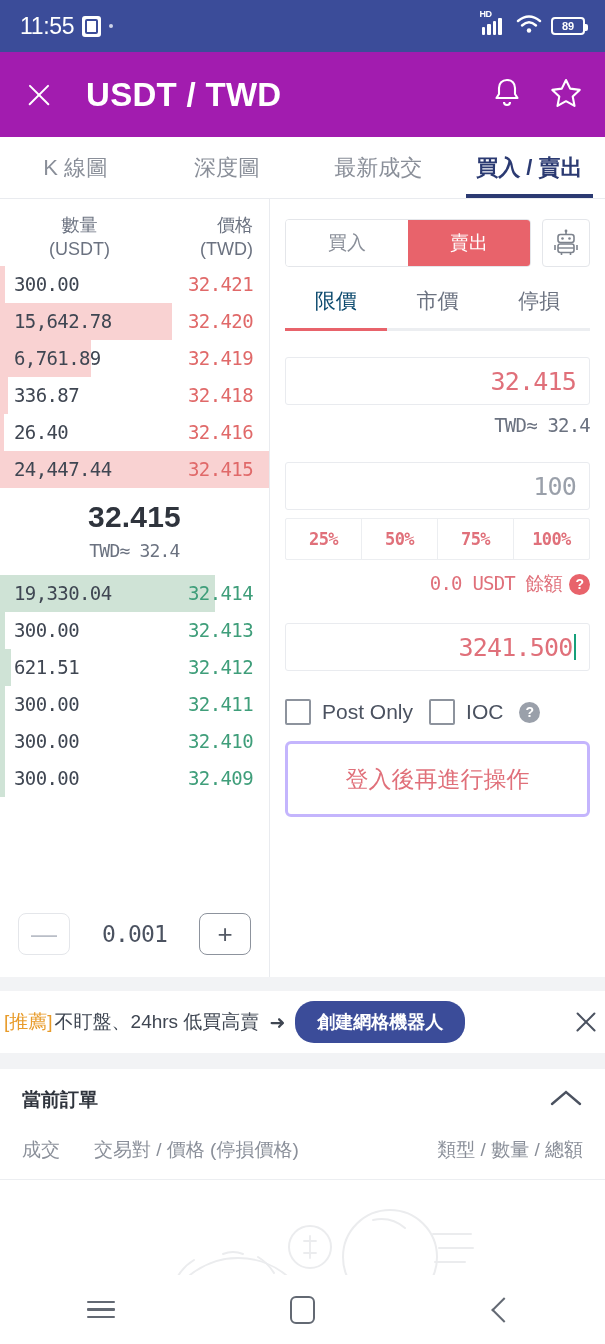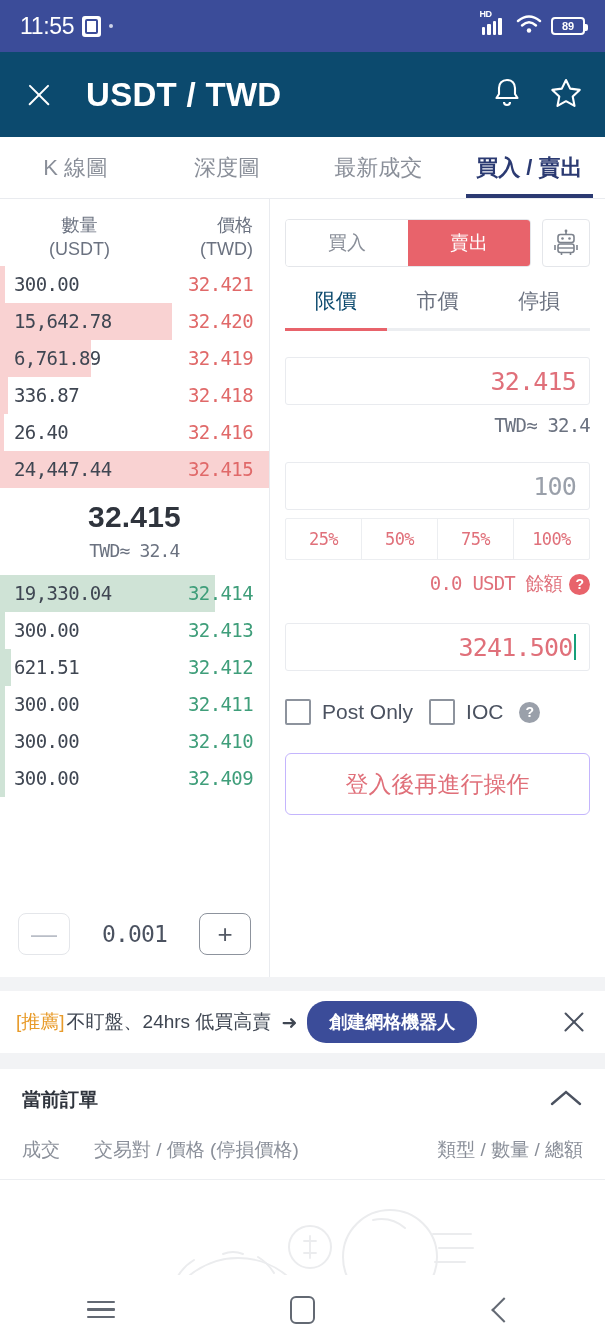--- a/index.html
+++ b/index.html
@@ -39,21 +39,21 @@
     display:flex; align-items:center; justify-content:center;
     font-size:11px; font-weight:bold; position:relative;
   }
   .batt::after {
     content:""; position:absolute; right:-5px; top:5px;
     width:3px; height:7px; background:#fff; border-radius:0 2px 2px 0;
   }
 
   
   .appbar {
-    height:85px; background:#0c4a6e; color:#fff;
+    height:85px; background:#a21caf; color:#fff;
     display:flex; align-items:center; padding:0 22px; flex:0 0 auto;
   }
   .close-x { width:34px; height:34px; position:relative; flex:0 0 auto; }
   .close-x::before, .close-x::after {
     content:""; position:absolute; left:3px; top:16px;
     width:28px; height:2.4px; background:#fff; border-radius:1px;
   }
   .close-x::before { transform:rotate(45deg); }
   .close-x::after  { transform:rotate(-45deg); }
   .pair-title { font-size:33px; font-weight:bold; margin-left:30px; letter-spacing:0.3px; }
@@ -158,21 +158,21 @@
   .field .fv.gray { color:#9aa0aa; }
   .caret { width:2.5px; height:26px; background:#16a07a; margin-left:1px; }
   .approx {
     text-align:right; font-size:19px; color:#6b7280; margin-top:9px;
     font-family:"DejaVu Sans Mono", monospace; letter-spacing:-0.8px;
   }
 
   .pcts { display:flex; border:1px solid #eceef1; border-radius:2px; margin-top:8px; }
   .pct {
     flex:1; height:40px; display:flex; align-items:center; justify-content:center;
-    font-size:17px; color:#e0707a; font-weight:normal;
+    font-size:17px; color:#e0707a; font-weight:bold;
     border-right:1px solid #eceef1;
     font-family:"DejaVu Sans Mono", monospace; letter-spacing:-0.6px;
   }
   .pct:last-child { border-right:none; }
   .bal {
     display:flex; align-items:center; justify-content:flex-end; gap:7px;
     margin-top:11px; font-size:19px; color:#e0707a;
     font-family:"DejaVu Sans Mono", monospace; letter-spacing:-0.8px;
   }
   .qmark {
@@ -181,30 +181,30 @@
     justify-content:center; flex:0 0 auto; font-family:"Liberation Sans",sans-serif;
   }
   .qmark.gray { background:#9aa0aa; }
 
   .checks { display:flex; align-items:center; gap:16px; margin-top:28px; }
   .cb-wrap { display:flex; align-items:center; gap:11px; }
   .cb { width:26px; height:26px; border:2px solid #8d939d; border-radius:2px; flex:0 0 auto; }
   .cb-lbl { font-size:21px; color:#4b5260; }
 
   .submit {
-    height:62px; margin-top:28px; border:1px solid #c4b5fd; border-radius:6px;
+    height:76px; margin-top:16px; border:3px solid #c4b5fd; border-radius:6px;
     display:flex; align-items:center; justify-content:center;
     font-size:23px; color:#e0707a;
   }
 
   
   .promo-gap { height:14px; background:#f2f3f5; flex:0 0 auto; }
   .promo {
     height:62px; background:#fff; display:flex; align-items:center;
-    padding:0 16px; flex:0 0 auto;
+    padding:0 4px; flex:0 0 auto;
   }
   .promo-tag { font-size:19px; color:#e89b2a; flex:0 0 auto; }
   .promo-txt { font-size:19px; color:#3f4652; margin-left:2px; }
   .promo-arrow { font-size:19px; color:#3f4652; margin:0 10px; }
   .promo-pill {
     background:#3b4c99; color:#fff; font-size:18px; font-weight:bold;
     padding:9px 22px; border-radius:19px; flex:0 0 auto;
   }
   .promo-sp { flex:1; }
   .promo-x { width:30px; height:30px; position:relative; flex:0 0 auto; }

